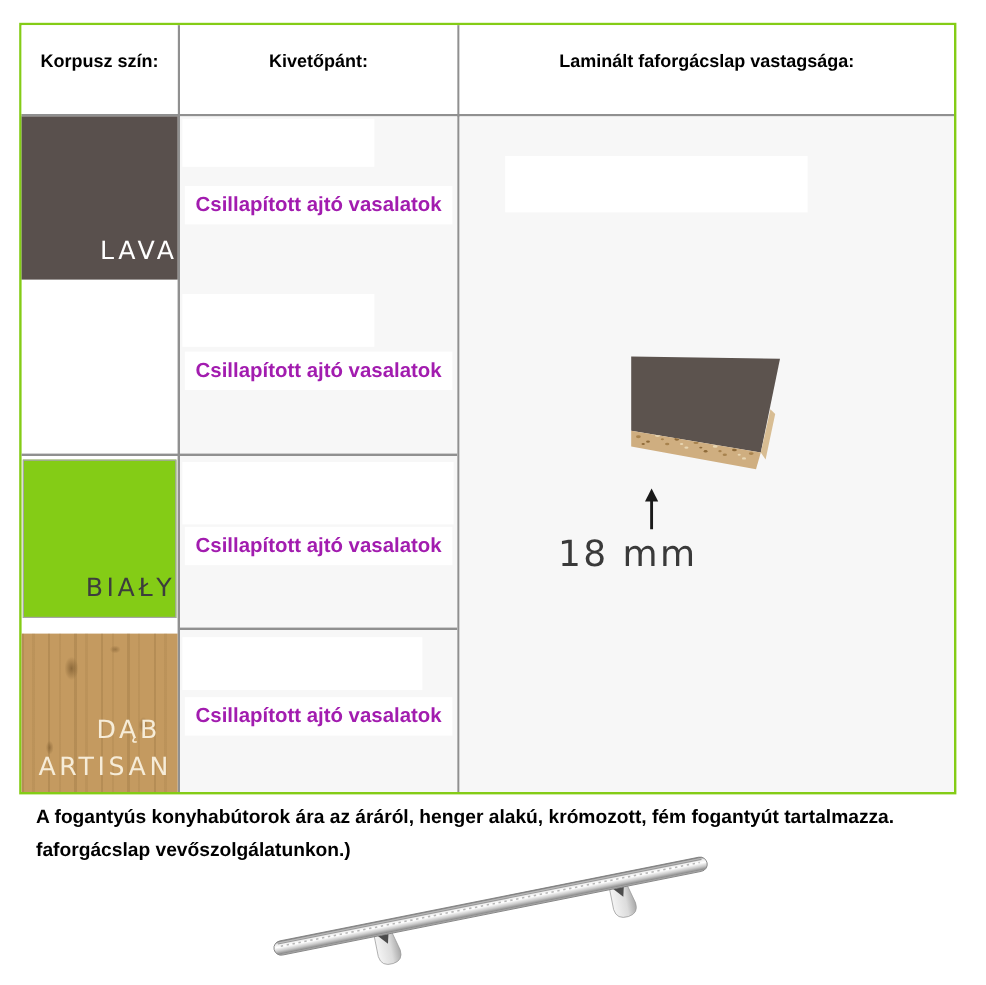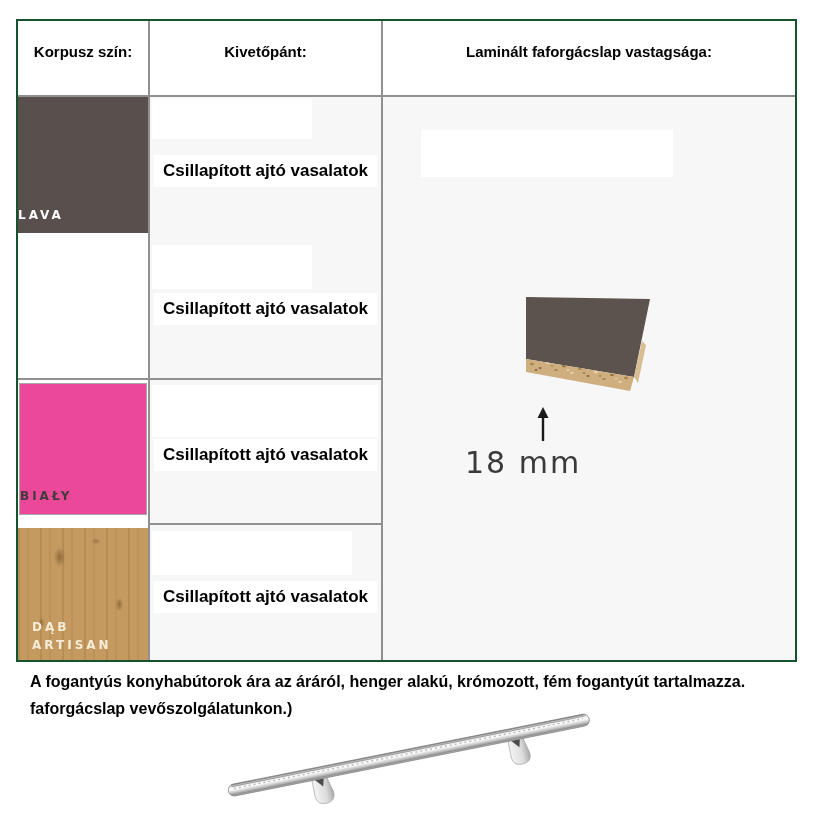--- a/index.html
+++ b/index.html
@@ -5,60 +5,60 @@
   html,body{margin:0;padding:0;}
   body{
     width:822px;height:821px;position:relative;background:#ffffff;
     font-family:"Liberation Sans", sans-serif;overflow:hidden;
   }
   .abs{position:absolute;}
 
   
   .table-wrap{
     position:absolute;left:16px;top:19px;width:777px;height:639px;
-    border:2px solid #14532d;background:#ffffff;
+    border:2px solid #84cc16;background:#ffffff;
   }
   .vline{position:absolute;top:0;bottom:0;width:2px;background:#909090;}
   .hline{position:absolute;height:2px;background:#909090;}
   .header-cell{
     position:absolute;top:0;height:74px;display:flex;align-items:center;justify-content:center;
     padding-bottom:14px;box-sizing:border-box;background:#ffffff;
     font-weight:bold;font-size:15px;color:#000;text-align:center;
   }
   .col-bg{position:absolute;top:76px;height:563px;background:#f7f7f7;}
 
   .swatch{
     position:absolute;left:0;width:130px;box-sizing:border-box;
   }
   .swatch-label{
-    position:absolute;left:0;right:0;bottom:9px;text-align:left;
-    font-family:"DejaVu Sans", sans-serif;font-size:12px;letter-spacing:3px;
-    font-weight:700;line-height:1.45;
+    position:absolute;left:0;right:0;bottom:9px;text-align:right;
+    font-family:"DejaVu Sans", sans-serif;font-size:21px;letter-spacing:3px;
+    font-weight:400;line-height:1.45;
   }
   .swatch-lava{background:#59504d;}
   .swatch-grey{background:#b3b3b3;}
-  .swatch-bialy{background:#ec4899;border:1px solid #a6a6a6;}
+  .swatch-bialy{background:#84cc16;border:1px solid #a6a6a6;}
   .swatch-dab{
     background-color:#c49a60;
     background-image:
       radial-gradient(ellipse 9px 15px at 32% 22%, rgba(96,66,28,.55), rgba(96,66,28,0) 65%),
       radial-gradient(ellipse 6px 11px at 78% 58%, rgba(96,66,28,.5), rgba(96,66,28,0) 65%),
       radial-gradient(ellipse 5px 9px at 18% 72%, rgba(96,66,28,.45), rgba(96,66,28,0) 65%),
       radial-gradient(ellipse 7px 5px at 60% 10%, rgba(96,66,28,.4), rgba(96,66,28,0) 65%),
       repeating-linear-gradient(90deg, rgba(120,88,42,.20) 0 2px, rgba(0,0,0,0) 2px 9px,
         rgba(150,114,62,.18) 9px 11px, rgba(0,0,0,0) 11px 22px);
   }
   .lbl-light{color:#ffffff;}
   .lbl-dark{color:#3d3d3d;}
   .lbl-cream{color:#f6ecd8;margin-top:34px;}
 
   .hinge-text{
     position:absolute;left:136px;width:223px;text-align:center;
     background:#ffffff;padding:6px 0;
-    font-weight:bold;font-size:17px;color:#000000;
+    font-weight:bold;font-size:17px;color:#a21caf;
   }
   .patch{position:absolute;background:#ffffff;}
 
   .thickness-label{
     position:absolute;left:447px;top:424px;width:240px;
     font-family:"DejaVu Sans", sans-serif;font-size:30px;color:#3a3a3a;letter-spacing:2px;
   }
 
   
   .footer-text{

